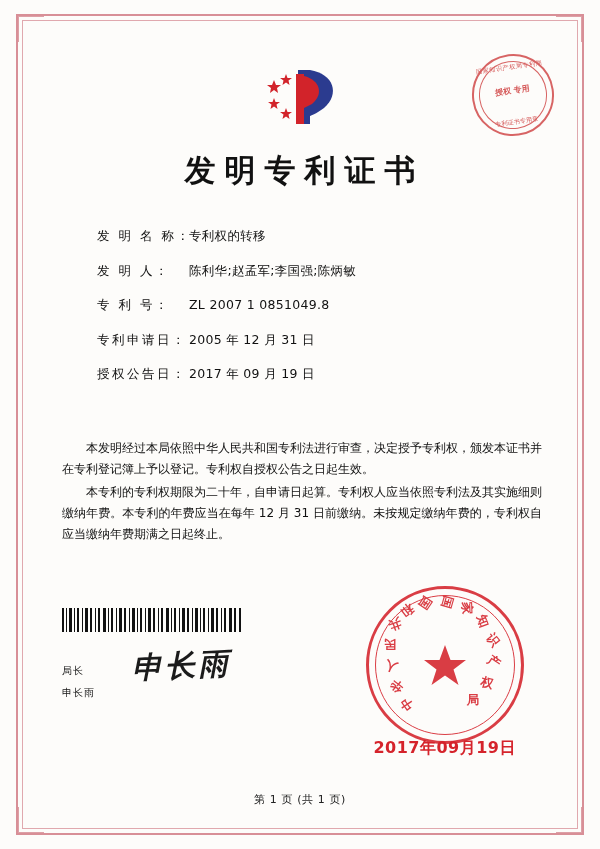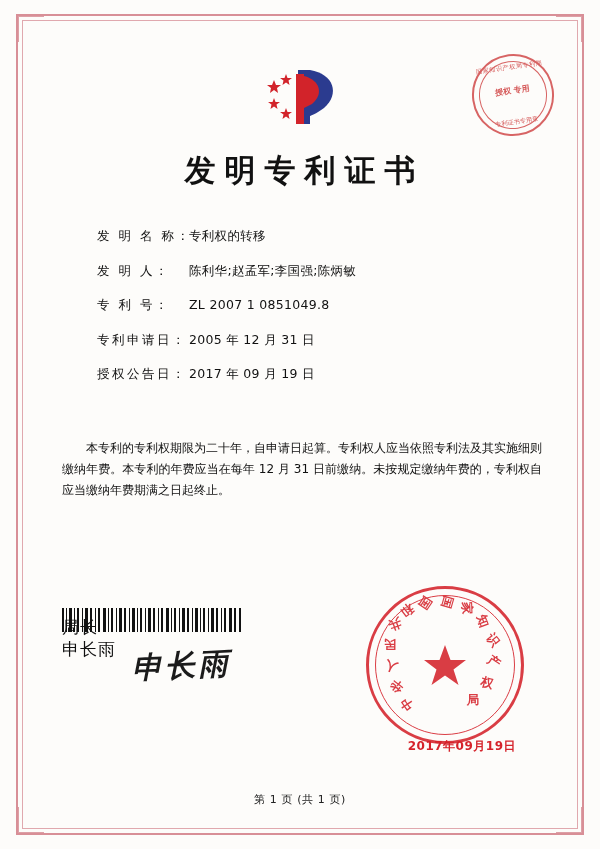--- a/index.html
+++ b/index.html
@@ -179,22 +179,22 @@
     position: absolute;
     top: 0;
     bottom: 0;
     background: #111;
   }
 
   
   .sig-block {
     position: absolute;
     left: 22px;
-    top: 578px;
-    font-size: 17px;
+    top: 622px;
+    font-size: 10px;
     line-height: 22px;
     color: #111;
     letter-spacing: 1px;
   }
   .handwriting {
     position: absolute;
     left: 92px;
     top: 608px;
     font-family: "DejaVu Serif", "Liberation Serif", serif;
     font-size: 30px;
@@ -237,21 +237,21 @@
     left: 50%;
     top: 50%;
     transform: translate(-50%, -50%);
     width: 46px;
     height: 46px;
   }
   .seal-date {
     position: absolute;
     right: 44px;
     top: 700px;
-    font-size: 12px;
+    font-size: 16px;
     color: #d5232b;
     letter-spacing: 0.5px;
     font-weight: bold;
   }
 
   
   .page-footer {
     position: absolute;
     left: 0; right: 0;
     bottom: 8px;
@@ -317,20 +317,21 @@
         <div class="field-label">专利申请日：</div>
         <div class="field-value">2005 年 12 月 31 日</div>
       </div>
       <div class="field-row">
         <div class="field-label">授权公告日：</div>
         <div class="field-value">2017 年 09 月 19 日</div>
       </div>
     </div>
 
     <div class="body-text">
+      <p>本发明经过本局依照中华人民共和国专利法进行审查，决定授予专利权，颁发本证书并在专利登记簿上予以登记。专利权自授权公告之日起生效。</p>
       <p>本专利的专利权期限为二十年，自申请日起算。专利权人应当依照专利法及其实施细则缴纳年费。本专利的年费应当在每年 12 月 31 日前缴纳。未按规定缴纳年费的，专利权自应当缴纳年费期满之日起终止。</p>
     </div>
 
     <div class="barcode">
       <div class="bar" style="left:0px;width:2px"></div>
       <div class="bar" style="left:4px;width:1px"></div>
       <div class="bar" style="left:7px;width:3px"></div>
       <div class="bar" style="left:12px;width:1px"></div>
       <div class="bar" style="left:15px;width:2px"></div>
       <div class="bar" style="left:20px;width:1px"></div>

